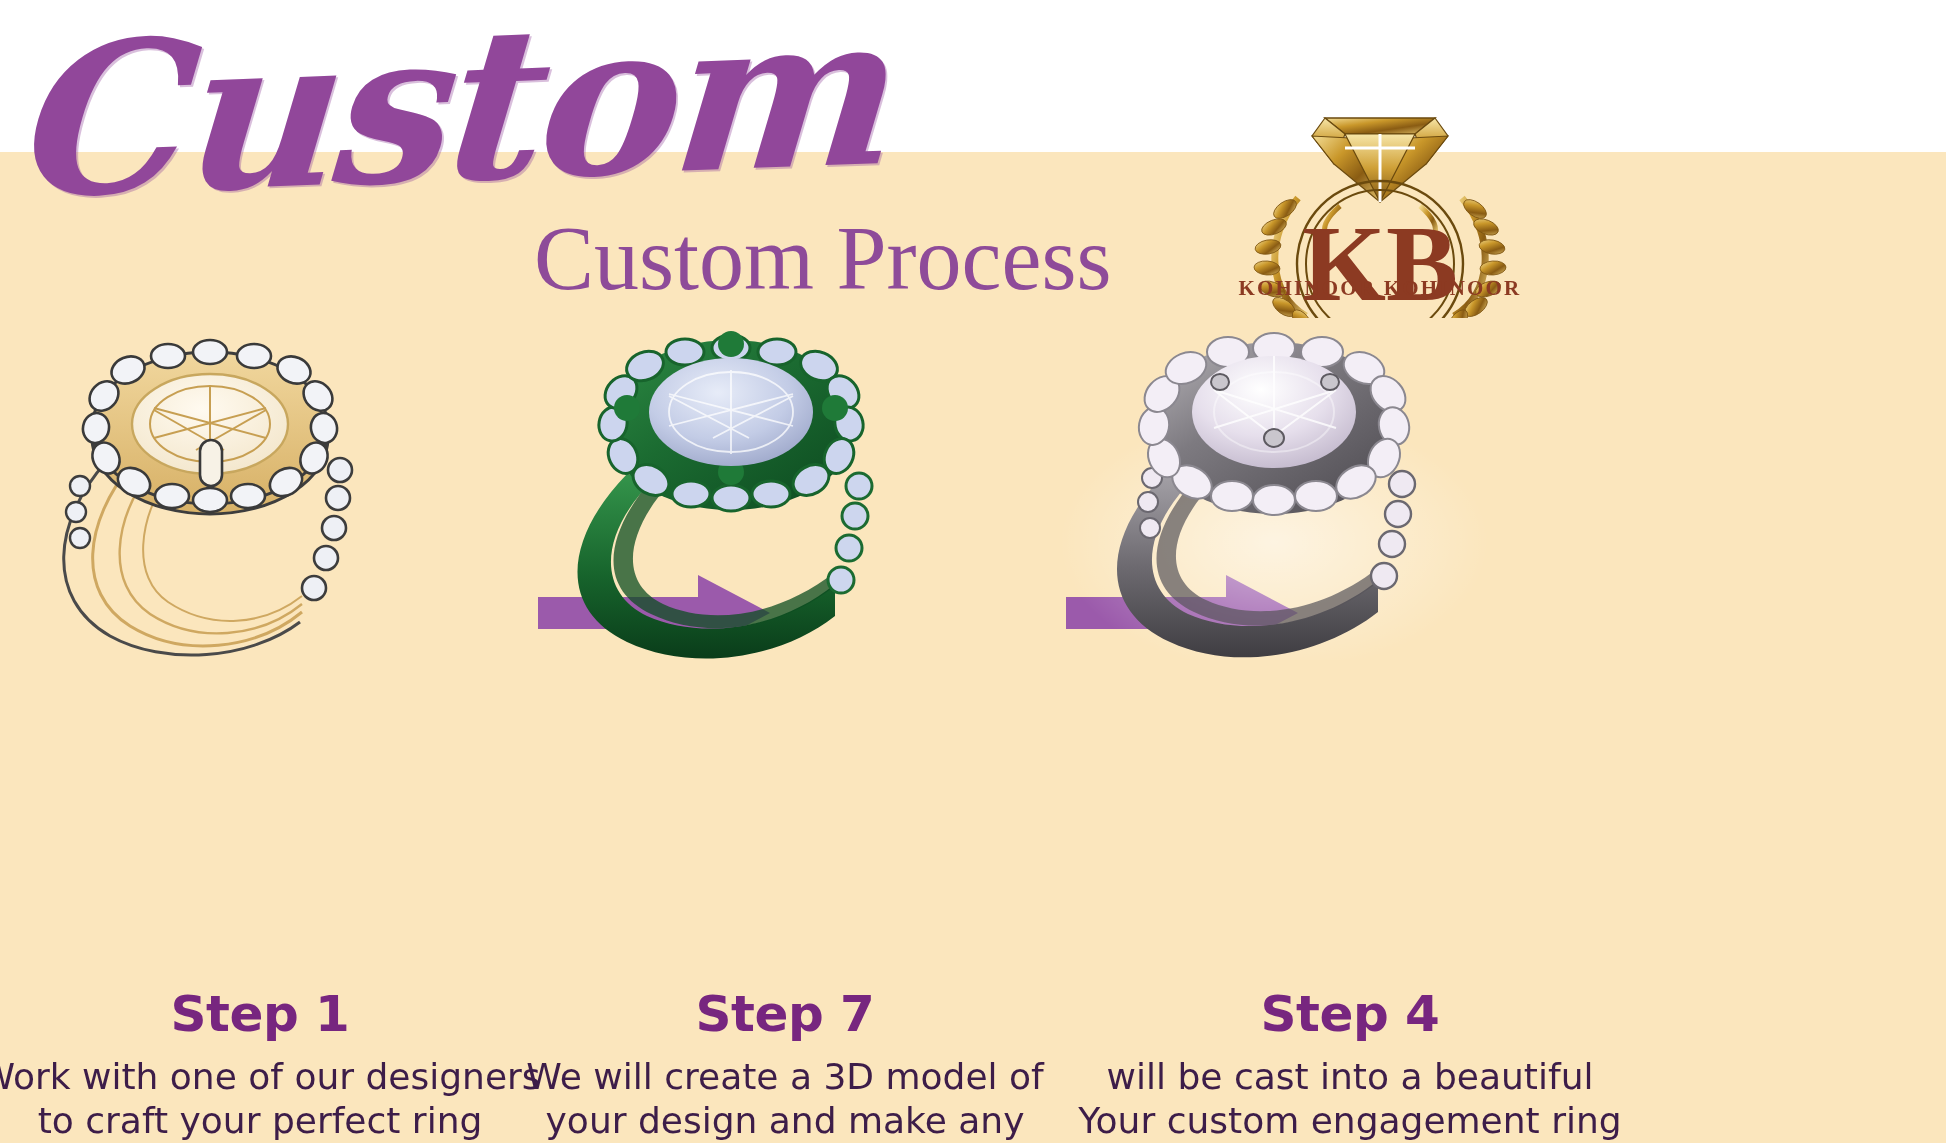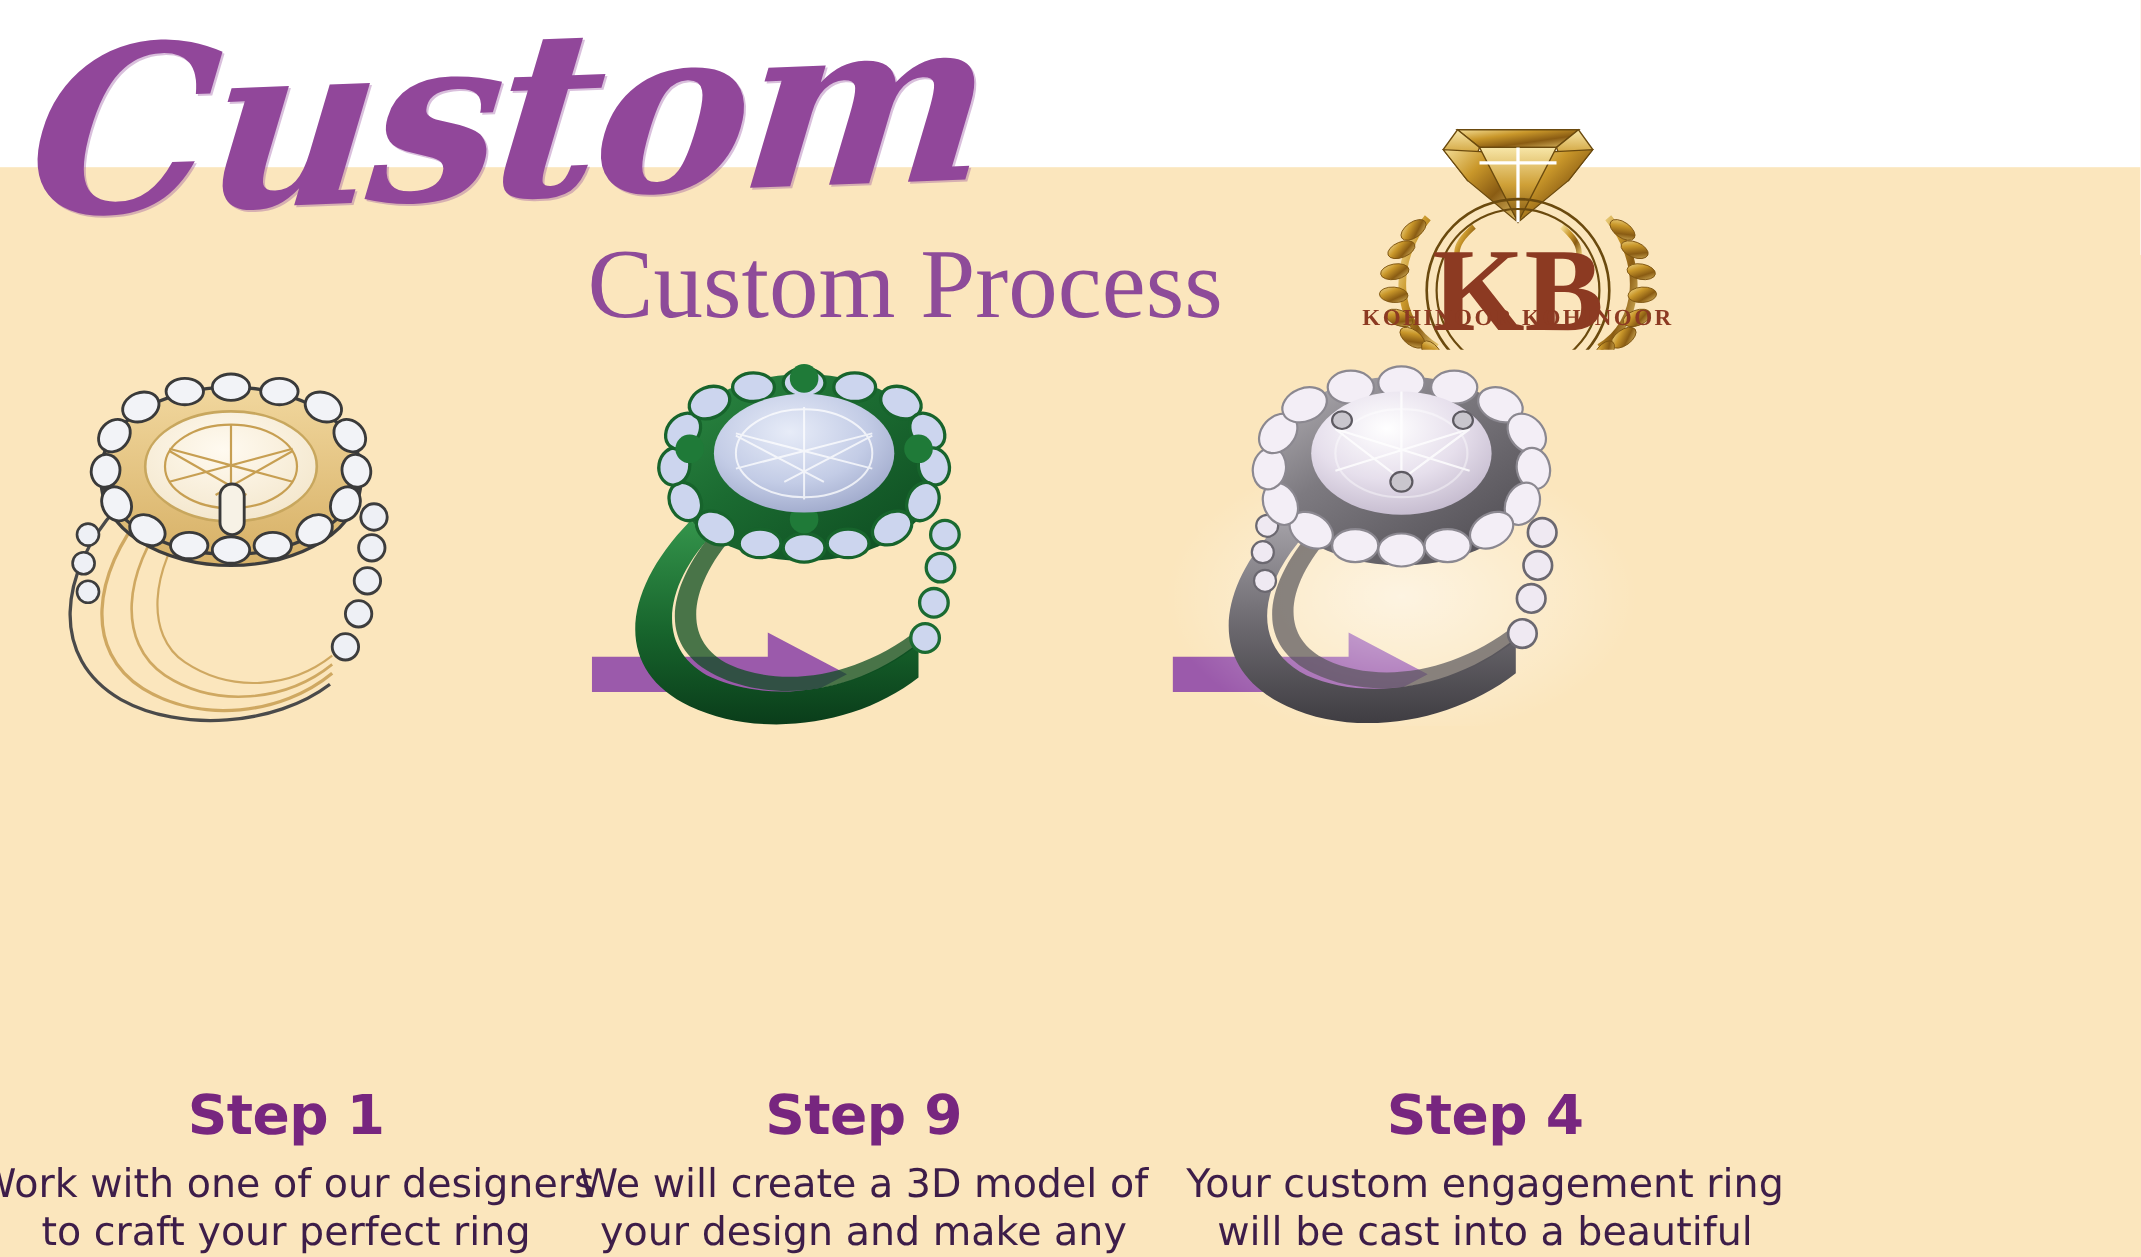--- a/index.html
+++ b/index.html
@@ -300,21 +300,21 @@
           </g>
 
           <ellipse cx="196" cy="78" rx="82" ry="54" fill="url(#blustone)"></ellipse>
           <g stroke="#ffffff" stroke-width="1.8" fill="none" opacity=".75">
             <ellipse cx="196" cy="78" rx="62" ry="40"></ellipse>
             <path d="M134,62 L214,104 M258,62 L178,104 M196,36 L196,120 M134,92 L258,60 M134,60 L258,92"></path>
           </g>
         </g>
       </svg>
     </div>
-    <div class="step-title" style="left:0px;top:655px;">Step 9</div>
+    <div class="step-title" style="left:0px;top:655px;">Step 7</div>
     <div class="step-desc" style="left:-30px;top:725px;">
       <div>We will create a 3D model of</div>
       <div>your design and make any</div>
       <div>necessary revisions</div>
     </div>
   </div>
 
   <div class="arrow" style="left:1066px;">
     <svg width="232" height="80" viewBox="0 0 232 80">
       <path d="M0,24 L160,24 L160,2 L232,40 L160,78 L160,56 L0,56 Z" fill="#9b5aab"></path>
@@ -396,19 +396,19 @@
           <g fill="#c9c6cd" stroke="#5d5a61" stroke-width="2">
             <ellipse cx="200" cy="106" rx="10" ry="9"></ellipse>
             <ellipse cx="146" cy="50" rx="9" ry="8"></ellipse>
             <ellipse cx="256" cy="50" rx="9" ry="8"></ellipse>
           </g>
         </g>
       </svg>
     </div>
     <div class="step-title" style="left:30px;top:655px;">Step 4</div>
     <div class="step-desc" style="left:0px;top:725px;">
+      <div>will be cast into a beautiful</div>
       <div>Your custom engagement ring</div>
-      <div>will be cast into a beautiful</div>
       <div>one-of-a-kind design</div>
     </div>
   </div>
 
 </div>
 
 </body></html>

